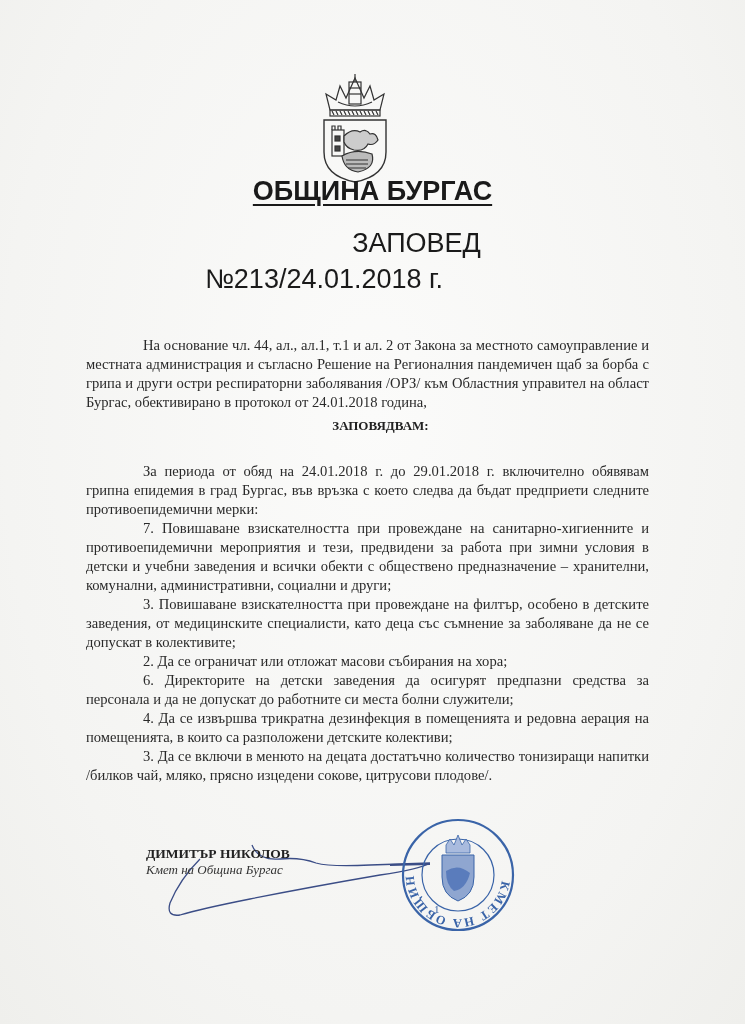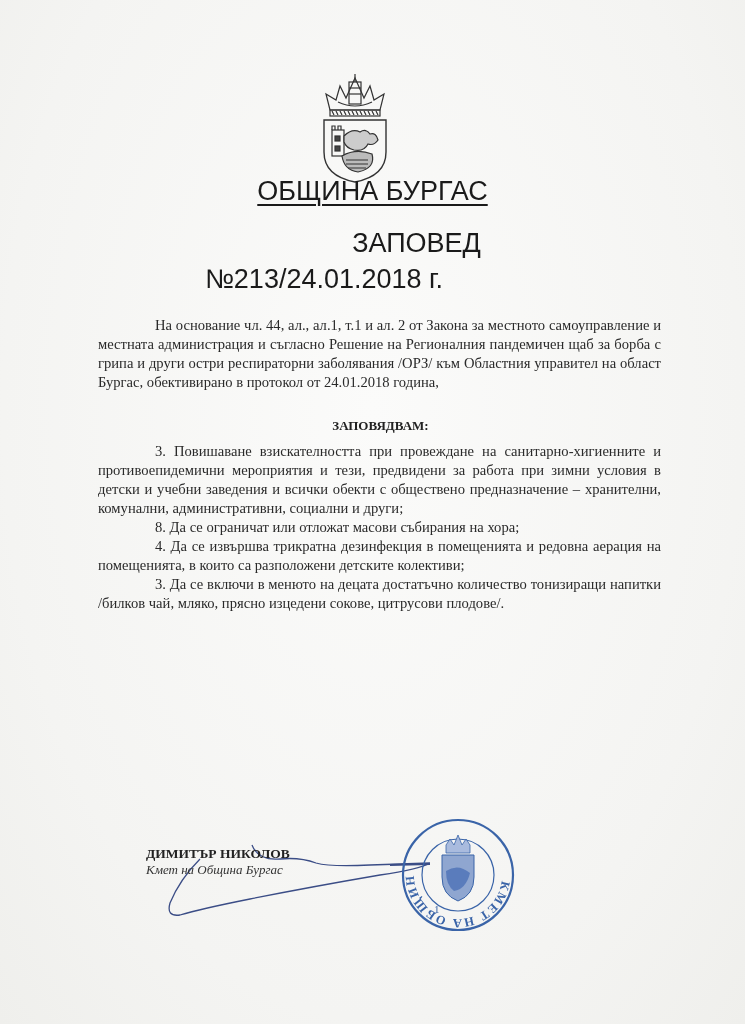--- a/index.html
+++ b/index.html
@@ -8,34 +8,34 @@
       background: #f7f7f5;
       position: relative;
       font-family: "Liberation Serif", serif;
       color: #222;
     }
     .page { position: absolute; left: 0; top: 0; width: 745px; height: 1024px;
       background: radial-gradient(ellipse at 50% 40%, #fbfbfa 0%, #f4f4f2 70%, #efefec 100%); }
     .logo { position: absolute; left: 316px; top: 72px; width: 78px; height: 112px; }
     .municipality {
       position: absolute; left: 0; width: 745px; top: 176px; text-align: center;
-      font-family: "Liberation Sans", sans-serif; font-size: 27px; color: #1a1a1a;
+      font-family: "Liberation Sans", sans-serif; font-size: 27px; color: #1a1a1a; font-weight: bold;
     }
     .municipality span { text-decoration: underline; text-underline-offset: 4px; text-decoration-thickness: 2px; }
     .doc-type {
       position: absolute; left: 0; width: 745px; top: 228px; text-align: center;
       font-family: "Liberation Sans", sans-serif; font-size: 27px; color: #1a1a1a; margin-left: 44px;
     }
     .doc-number {
       position: absolute; left: 0; width: 648px; top: 264px; text-align: center;
       font-family: "Liberation Sans", sans-serif; font-size: 27px; color: #1a1a1a;
     }
     .body-text {
-      position: absolute; left: 98px; width: 563px;
-      font-size: 14.6px; line-height: 19px; text-align: justify; color: #2a2a2a;
+      position: absolute; left: 86px; width: 563px;
+      font-size: 14.6px; line-height: 19px; text-align: justify; color: #2a2a2a; margin-top: 20px;
     }
     .body-text p { margin: 0; text-indent: 57px; }
     .p-basis { top: 316px; }
     .order-heading {
       position: absolute; left: 0; width: 745px; top: 418px; text-align: center;
       font-weight: bold; font-size: 13px; color: #222; padding-left: 8px;
     }
     .p-order { top: 442px; }
     .signer { position: absolute; left: 98px; top: 846px; margin-left: 48px; }
     .signer-name { font-weight: bold; font-size: 13.5px; color: #222; line-height: 16px; }
@@ -80,22 +80,25 @@
   <div class="doc-type">ЗАПОВЕД</div>
   <div class="doc-number">№213/24.01.2018 г.</div>
 
   <div class="body-text p-basis">
     <p>На основание чл. 44, ал., ал.1, т.1 и ал. 2 от Закона за местното самоуправление и местната администрация и съгласно Решение на Регионалния пандемичен щаб за борба с грипа и други остри респираторни заболявания /ОРЗ/ към Областния управител на област Бургас, обективирано в протокол от 24.01.2018 година,</p>
   </div>
 
   <div class="order-heading">ЗАПОВЯДВАМ:</div>
 
   <div class="body-text p-order">
-    <p>3. Повишаване взискателността при провеждане на санитарно-хигиенните и противоепидемични мероприятия и тези, предвидени за работа при зимни условия в детски и учебни заведения и всички обекти с обществено предназначение – хранителни, комунални, административни, социални и други;</p>
-    <p>8. Да се ограничат или отложат масови събирания на хора;</p>
+    <p>За периода от обяд на 24.01.2018 г. до 29.01.2018 г. включително обявявам грипна епидемия в град Бургас, във връзка с което следва да бъдат предприети следните противоепидемични мерки:</p>
+    <p>7. Повишаване взискателността при провеждане на санитарно-хигиенните и противоепидемични мероприятия и тези, предвидени за работа при зимни условия в детски и учебни заведения и всички обекти с обществено предназначение – хранителни, комунални, административни, социални и други;</p>
+    <p>3. Повишаване взискателността при провеждане на филтър, особено в детските заведения, от медицинските специалисти, като деца със съмнение за заболяване да не се допускат в колективите;</p>
+    <p>2. Да се ограничат или отложат масови събирания на хора;</p>
+    <p>6. Директорите на детски заведения да осигурят предпазни средства за персонала и да не допускат до работните си места болни служители;</p>
     <p>4. Да се извършва трикратна дезинфекция в помещенията и редовна аерация на помещенията, в които са разположени детските колективи;</p>
     <p>3. Да се включи в менюто на децата достатъчно количество тонизиращи напитки /билков чай, мляко, прясно изцедени сокове, цитрусови плодове/.</p>
   </div>
 
   <svg class="signature" viewBox="0 0 300 90">
     <path d="M122 10 Q128 26 150 24 Q170 22 186 28 Q200 32 240 30 L300 28 Q290 34 250 40 Q180 52 120 64 Q70 74 50 80 Q36 82 40 68 Q50 44 70 24" fill="none" stroke="#3b4d86" stroke-width="1.3"></path>
     <path d="M260 30 L300 29" fill="none" stroke="#3b4d86" stroke-width="2"></path>
   </svg>
 
   <div class="signer">

